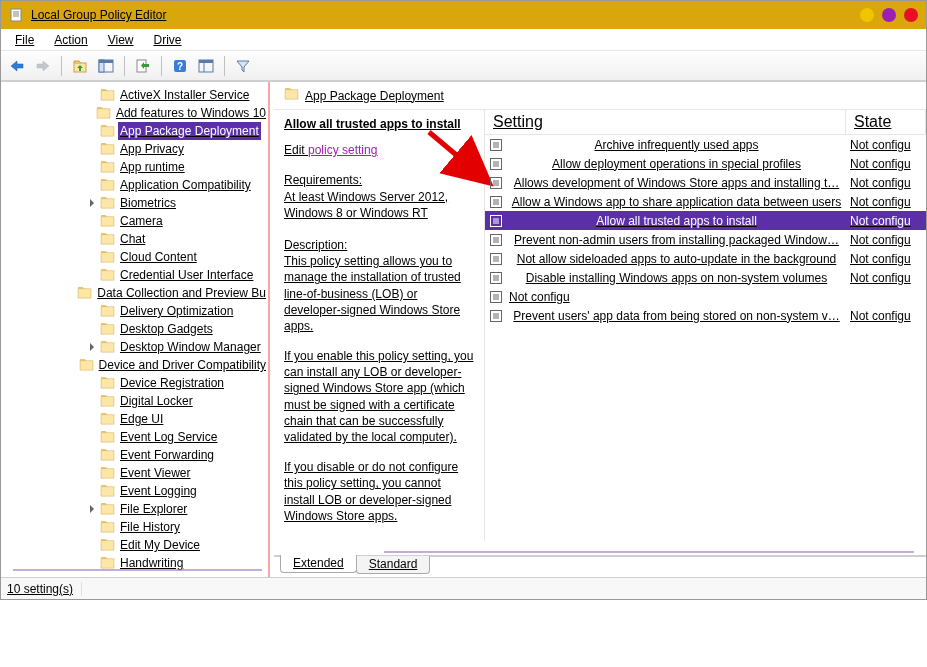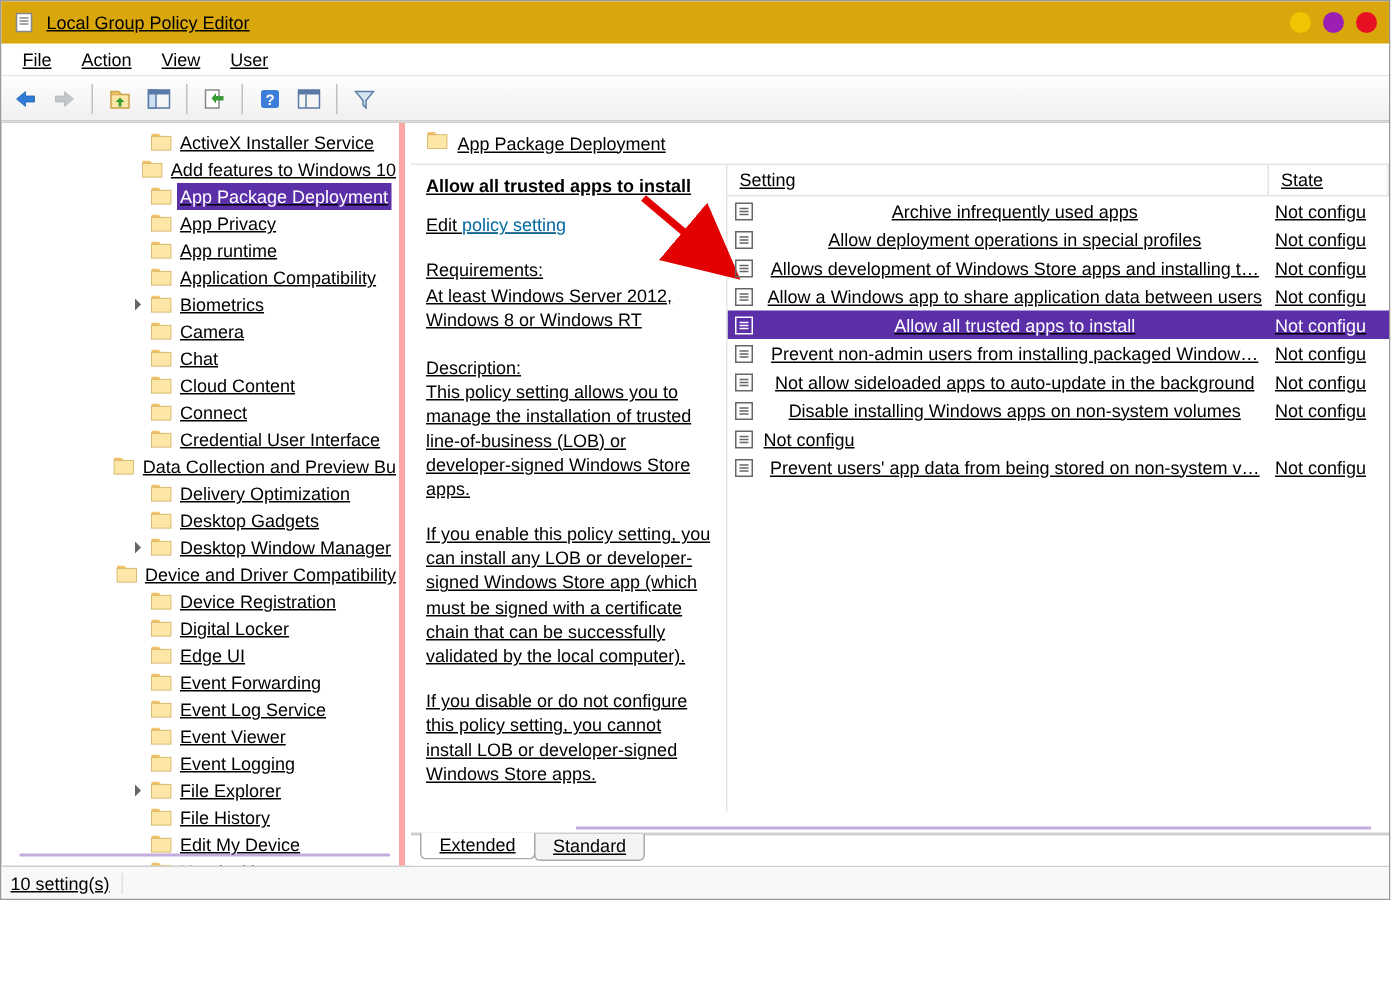--- a/index.html
+++ b/index.html
@@ -20,21 +20,21 @@
   .menubar { height:22px; display:flex; align-items:center; padding:0 4px; background:#fff; border-bottom:1px solid #e5e5e5;}
   .menubar .menu-item { padding:2px 10px; cursor:default; }
 
   
   .toolbar { height:30px; background:linear-gradient(#fdfdfd,#f0f0f0); border-top:1px solid #fff; border-bottom:1px solid #cfcfcf; display:flex; align-items:center; padding:0 4px; gap:2px; }
   .toolbar .tbtn { width:24px; height:24px; display:flex; align-items:center; justify-content:center; border:1px solid transparent; border-radius:2px; }
   .toolbar .sep { width:1px; height:20px; background:#c0c0c0; margin:0 4px; }
 
   
   .body { flex:1; display:flex; min-height:0; border-top:1px solid #cfcfcf;}
-  .pane-left { width:269px; border-right:4px solid #fca5a5; display:flex; flex-direction:column; min-height:0; position:relative;}
+  .pane-left { width:269px; border-right:2px solid #fca5a5; display:flex; flex-direction:column; min-height:0; position:relative;}
   .pane-right { flex:1; display:flex; flex-direction:column; min-height:0; position:relative;}
 
   .tree-wrap { flex:1; overflow:hidden; padding:4px 0 4px 0; position:relative;}
   .tree { list-style:none; margin:0; padding:0; }
   .tree li { white-space:nowrap; line-height:18px; }
   .tree .row { display:flex; align-items:center; height:18px; padding-left:0; }
   .tree .indent { display:inline-block; }
   .tree .twisty { width:14px; height:14px; display:inline-flex; align-items:center; justify-content:center; color:#555; font-size:9px;}
   .tree .folder { width:16px; height:14px; margin-right:3px; display:inline-flex; align-items:center; justify-content:center;}
   .tree .label { padding:0 2px; }
@@ -49,30 +49,30 @@
 
   
   .r-header { display:flex; align-items:center; padding:6px 10px; gap:6px; border-bottom:1px solid #e5e5e5;}
   .r-header .r-title { font-size:12px; }
 
   
   .r-body { flex:1; display:flex; min-height:0; }
   .r-left { width:210px; padding:4px 10px 8px 10px; font-size:12px; line-height:1.35; overflow:hidden; display:flex; flex-direction:column;}
   .r-left .heading { font-weight:bold; margin:2px 0 10px 0; }
   .r-left .edit-row { margin-bottom:14px; }
-  .r-left .edit-row a { color:#0369a1; }
+  .r-left .edit-row a { color:#a21caf; }
   .r-left .sect-label { margin-bottom:0; }
   .r-left .sect-text { margin-top:0; margin-bottom:16px; }
   .r-left p { margin:0 0 14px 0;}
 
   .r-divider { width:1px; background:#e5e5e5; }
 
   .r-list { flex:1; display:flex; flex-direction:column; min-height:0; position:relative;}
   .list-head { display:flex; border-bottom:1px solid #e5e5e5; }
-  .list-head .col { padding:3px 8px; font-size:12px; border-right:1px solid #e5e5e5; }
+  .list-head .col { padding:3px 8px; font-size:16px; border-right:1px solid #e5e5e5; }
   .col-setting { flex:1; }
   .col-state   { width:80px; border-right:none;}
 
   .list-rows { flex:1; overflow:hidden; }
   .lrow { display:flex; align-items:center; height:19px; }
   .lrow .icon { width:18px; display:flex; align-items:center; justify-content:center; margin-left:2px;}
   .lrow .txt { flex:1; padding-left:2px; white-space:nowrap; overflow:hidden; text-overflow:ellipsis;text-align:center; }
   .lrow .state { width:80px; padding-left:4px; white-space:nowrap; overflow:hidden; }
   .lrow.selected { background:#5a2fa8; color:#fff; }
   .lrow.selected .setting-icon rect{ stroke:#fff;} 
@@ -118,21 +118,21 @@
       <div class="dot min"></div>
       <div class="dot max"></div>
       <div class="dot close"></div>
     </div>
   </div>
 
   <div class="menubar">
     <div class="menu-item">File</div>
     <div class="menu-item">Action</div>
     <div class="menu-item">View</div>
-    <div class="menu-item">User</div>
+    <div class="menu-item">Drive</div>
   </div>
 
   <div class="toolbar">
     <div class="tbtn">
         <svg width="16" height="14" viewBox="0 0 16 14">
           <path d="M8 2 L2 7 L8 12 L8 9 L14 9 L14 5 L8 5 Z" fill="#2e7cd6" stroke="#1a5fab" stroke-width="0.5"></path>
         </svg>
       </div>
     <div class="tbtn" style="opacity:0.55">
         <svg width="16" height="14" viewBox="0 0 16 14">
@@ -325,33 +325,20 @@
             <li>
               <div class="row">
                 <span class="indent" style="width:84px"></span>
                 <span class="twisty"></span>
                 <span class="folder">
                   <svg class="folder-svg" viewBox="0 0 16 13">
                     <path class="tab" d="M1 2 L1 0 L6 0 L8 2"></path>
                     <rect class="body" x="1" y="2" width="14" height="10"></rect>
                   </svg>
                 </span>
-                <span class="label">Connect</span>
-              </div>
-            </li>
-            <li>
-              <div class="row">
-                <span class="indent" style="width:84px"></span>
-                <span class="twisty"></span>
-                <span class="folder">
-                  <svg class="folder-svg" viewBox="0 0 16 13">
-                    <path class="tab" d="M1 2 L1 0 L6 0 L8 2"></path>
-                    <rect class="body" x="1" y="2" width="14" height="10"></rect>
-                  </svg>
-                </span>
                 <span class="label">Credential User Interface</span>
               </div>
             </li>
             <li>
               <div class="row">
                 <span class="indent" style="width:84px"></span>
                 <span class="twisty"></span>
                 <span class="folder">
                   <svg class="folder-svg" viewBox="0 0 16 13">
                     <path class="tab" d="M1 2 L1 0 L6 0 L8 2"></path>
@@ -459,34 +446,34 @@
             <li>
               <div class="row">
                 <span class="indent" style="width:84px"></span>
                 <span class="twisty"></span>
                 <span class="folder">
                   <svg class="folder-svg" viewBox="0 0 16 13">
                     <path class="tab" d="M1 2 L1 0 L6 0 L8 2"></path>
                     <rect class="body" x="1" y="2" width="14" height="10"></rect>
                   </svg>
                 </span>
+                <span class="label">Event Log Service</span>
+              </div>
+            </li>
+            <li>
+              <div class="row">
+                <span class="indent" style="width:84px"></span>
+                <span class="twisty"></span>
+                <span class="folder">
+                  <svg class="folder-svg" viewBox="0 0 16 13">
+                    <path class="tab" d="M1 2 L1 0 L6 0 L8 2"></path>
+                    <rect class="body" x="1" y="2" width="14" height="10"></rect>
+                  </svg>
+                </span>
                 <span class="label">Event Forwarding</span>
-              </div>
-            </li>
-            <li>
-              <div class="row">
-                <span class="indent" style="width:84px"></span>
-                <span class="twisty"></span>
-                <span class="folder">
-                  <svg class="folder-svg" viewBox="0 0 16 13">
-                    <path class="tab" d="M1 2 L1 0 L6 0 L8 2"></path>
-                    <rect class="body" x="1" y="2" width="14" height="10"></rect>
-                  </svg>
-                </span>
-                <span class="label">Event Log Service</span>
               </div>
             </li>
             <li>
               <div class="row">
                 <span class="indent" style="width:84px"></span>
                 <span class="twisty"></span>
                 <span class="folder">
                   <svg class="folder-svg" viewBox="0 0 16 13">
                     <path class="tab" d="M1 2 L1 0 L6 0 L8 2"></path>
                     <rect class="body" x="1" y="2" width="14" height="10"></rect>

